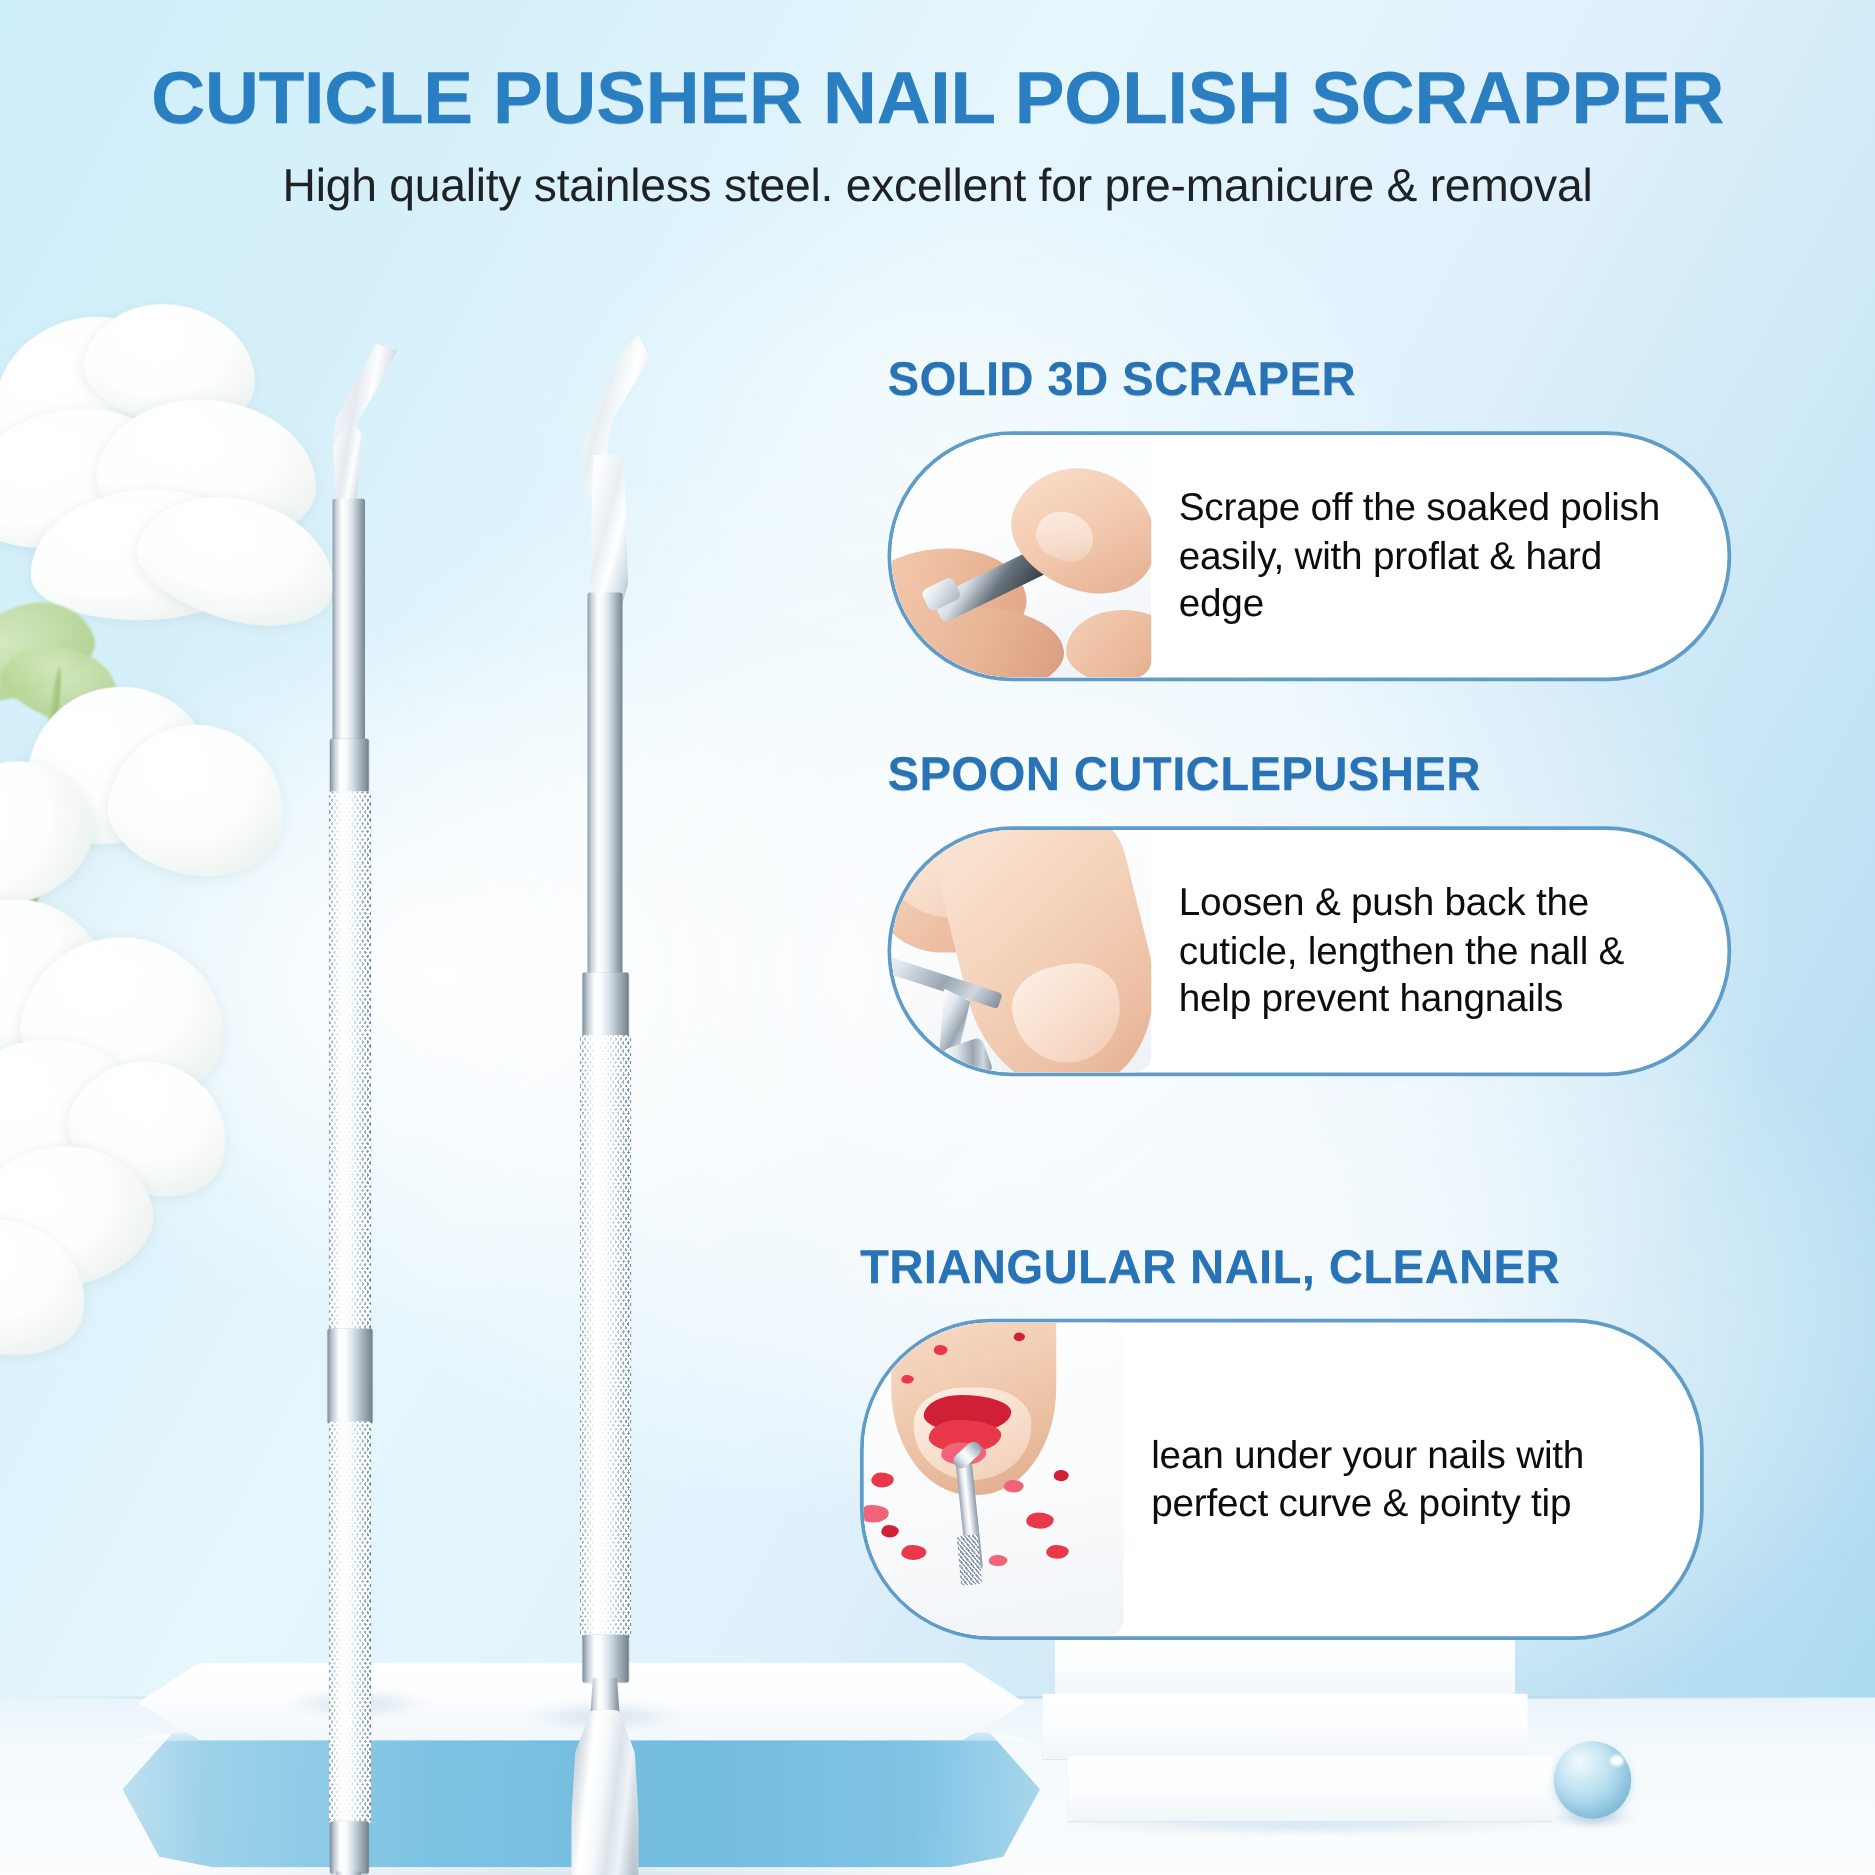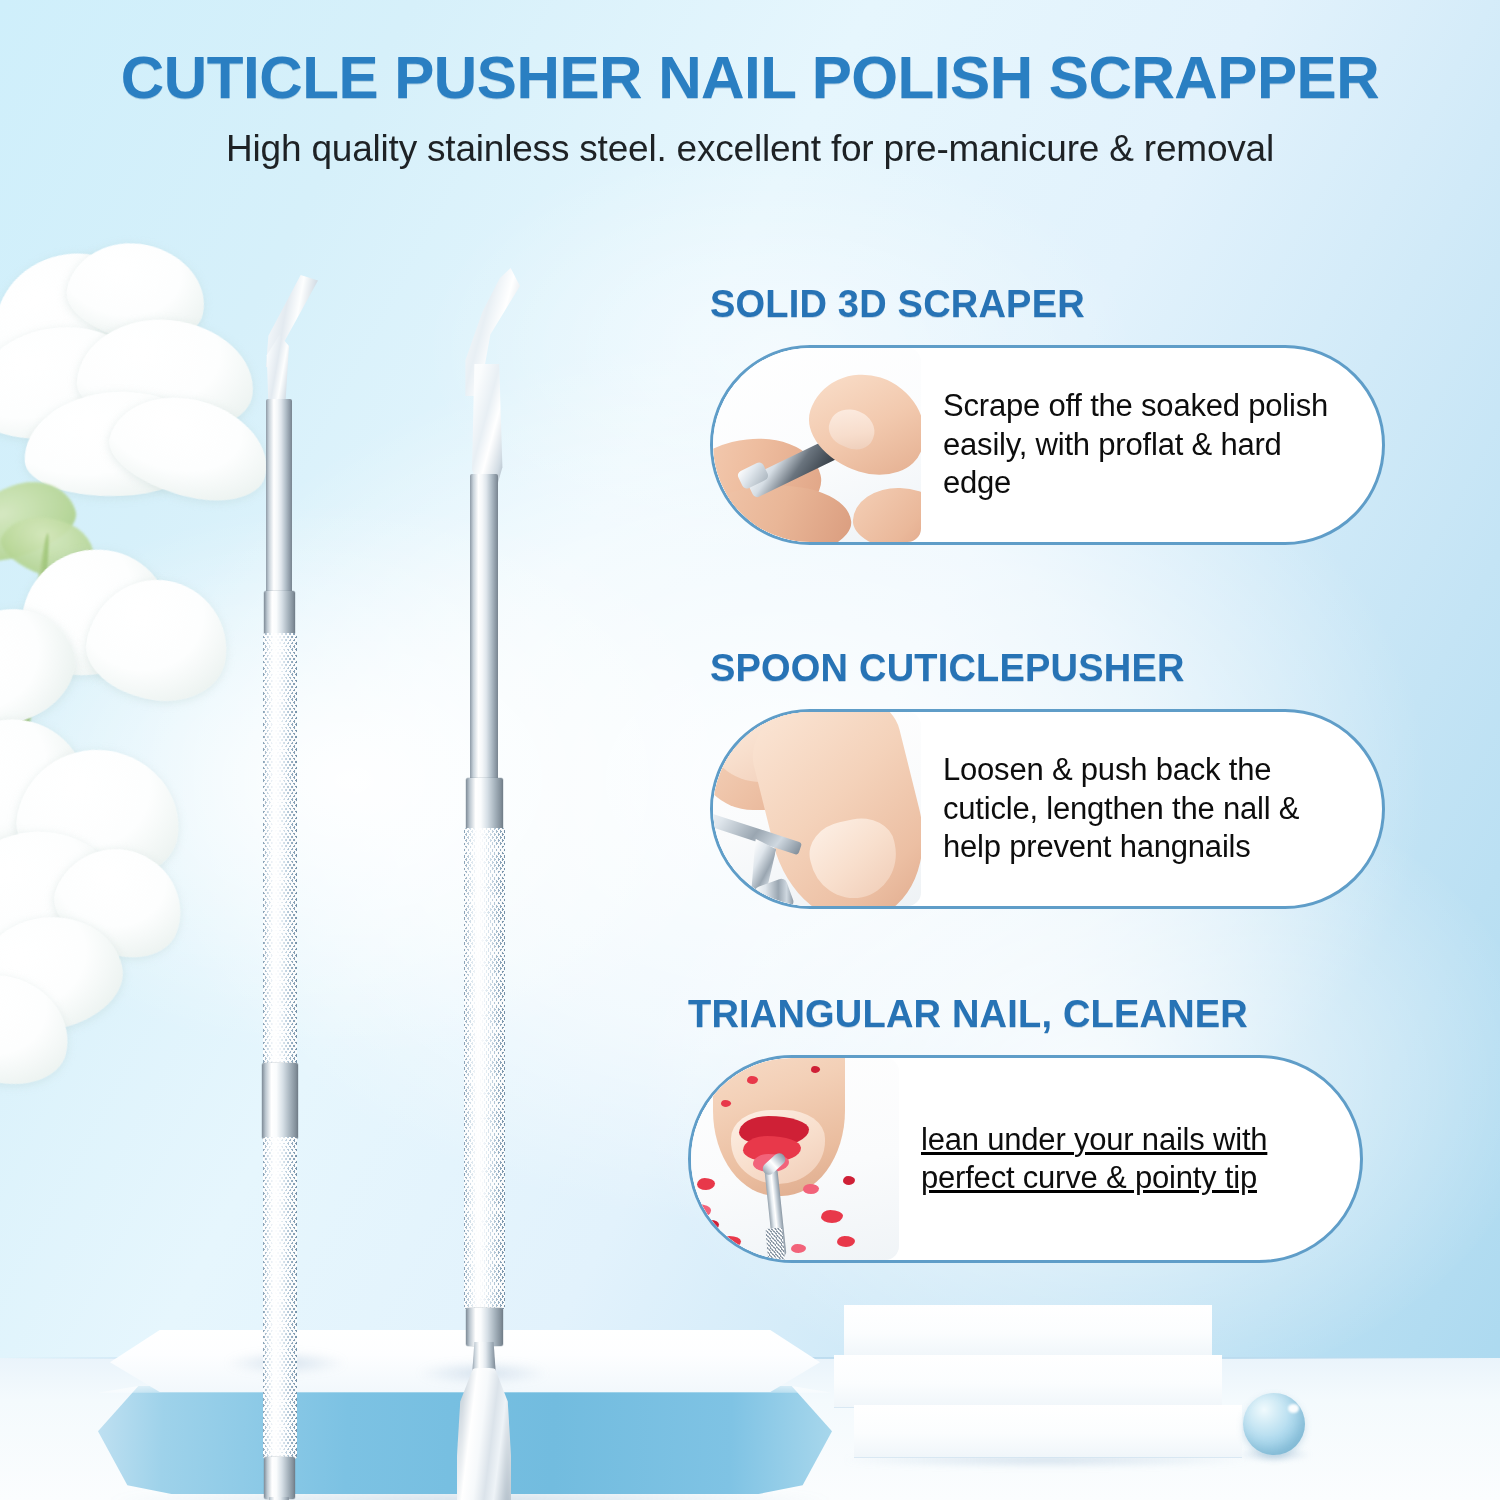--- a/index.html
+++ b/index.html
@@ -409,21 +409,21 @@
 
         <div class="fng" style="left:96px; top:28px; width:118px; height:96px; background:linear-gradient(135deg,#fae0cc 0%,#f2c9ae 52%,#e3ad8e 100%); transform:rotate(18deg);"></div>
         <div class="nailp" style="left:116px; top:62px; width:46px; height:38px; transform:rotate(22deg);"></div>
         <div class="fng" style="left:128px; top:96px; width:104px; height:80px; background:linear-gradient(130deg,#f7d8c2 0%,#eec0a3 55%,#df a284 100%); transform:rotate(8deg);"></div>
         <div class="fng" style="left:140px; top:140px; width:96px; height:62px; background:linear-gradient(128deg,#f4cfb6 0%,#eab89a 60%,#dc9d80 100%); transform:rotate(2deg);"></div>
       </div>
       <div class="card-text">Scrape off the soaked polish easily, with proflat &amp; hard edge</div>
     </div>
   </div>
 
-  <div class="feature" style="left:710px; top:647px; width:680px; height:270px;">
+  <div class="feature" style="left:710px; top:599px; width:680px; height:270px;">
     <div class="feature-title">SPOON CUTICLEPUSHER</div>
 
     <div class="card" style="top:62px; height:200px;">
       <div class="thumb">
         <div class="th2-bg"></div>
 
         <div class="bignail" style="left:-20px; top:-34px; width:150px; height:132px;"></div>
         <div class="nailplate" style="left:-6px; top:-16px; width:108px; height:86px;"></div>
 
         <div class="fng" style="left:54px; top:-16px; width:150px; height:226px; background:linear-gradient(150deg,#fbe6d6 0%,#f4d2ba 45%,#ecbfa3 78%,#e0aa8c 100%); border-radius:44% 44% 48% 48% / 22% 22% 42% 42%; transform:rotate(-14deg);"></div>
@@ -434,21 +434,21 @@
         <div class="pusher-tip" style="left:38px; top:128px; width:22px; height:62px; transform:rotate(8deg); clip-path:polygon(0% 0%, 100% 12%, 78% 100%, 16% 92%);"></div>
         <div class="pusher-tip" style="left:44px; top:170px; width:34px; height:30px; transform:rotate(-20deg); border-radius:6px;"></div>
       </div>
       <div class="card-text">Loosen &amp; push back the cuticle, lengthen the nall &amp; help prevent hangnails</div>
     </div>
   </div>
 
   <div class="feature" style="left:688px; top:993px; width:680px; height:290px;">
     <div class="feature-title">TRIANGULAR NAIL, CLEANER</div>
 
-    <div class="card" style="top:62px; height:208px;text-decoration:underline;">
+    <div class="card" style="top:62px; height:257px;">
       <div class="thumb">
         <div class="th3-bg"></div>
 
         <div class="fng" style="left:22px; top:-48px; width:132px; height:186px; background:linear-gradient(160deg,#fae3d2 0%,#f3d0b7 44%,#eabd9f 76%,#dda98b 100%); border-radius:42% 42% 48% 48% / 26% 26% 46% 46%;"></div>
         <div class="nailplate" style="left:40px; top:52px; width:94px; height:74px;"></div>
 
         <div class="flake dk" style="left:48px; top:58px; width:70px; height:30px;"></div>
         <div class="flake" style="left:52px; top:78px; width:58px; height:26px;"></div>
         <div class="flake lt" style="left:62px; top:96px; width:36px; height:18px;"></div>
 

